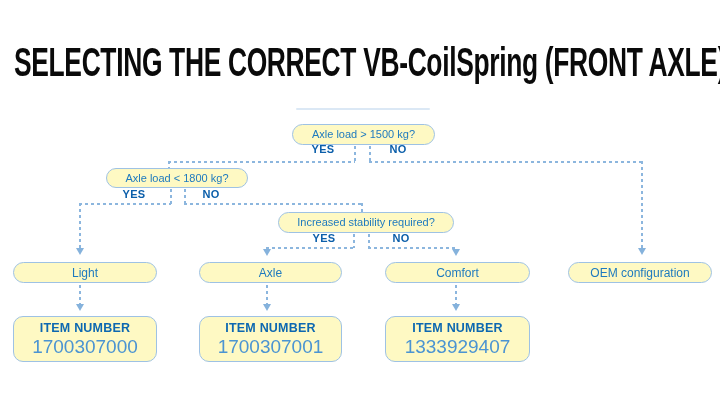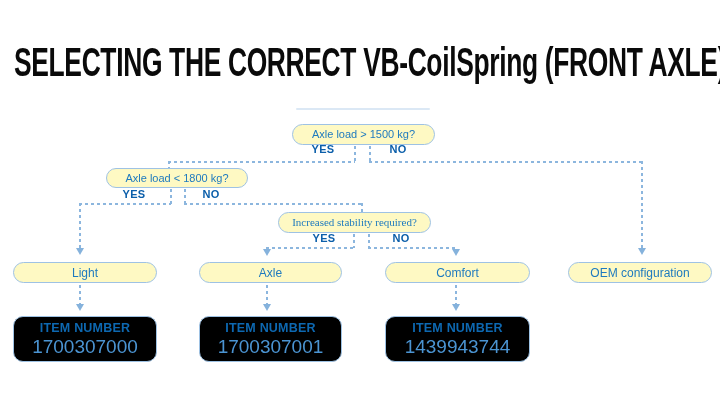--- a/index.html
+++ b/index.html
@@ -28,21 +28,21 @@
   .hline { position:absolute; height:2px;
     background-image:repeating-linear-gradient(to right,#8cb6de 0 3px,transparent 3px 6px); }
   .vline { position:absolute; width:2px;
     background-image:repeating-linear-gradient(to bottom,#8cb6de 0 3px,transparent 3px 6px); }
   .arrow {
     position:absolute; width:0; height:0;
     border-left:4px solid transparent; border-right:4px solid transparent;
     border-top:7px solid #85b2dc;
   }
   .itembox {
-    position:absolute; box-sizing:border-box; background:#000000;
+    position:absolute; box-sizing:border-box; background:#fef9c3;
     border:1.5px solid #9ec2e4; border-radius:10px;
     display:flex; flex-direction:column; align-items:center; justify-content:center; gap:3px;
   }
   .item-label { font-size:12.5px; font-weight:bold; color:#0d68b1; letter-spacing:0.2px; line-height:1; }
   .item-value { font-size:19px; color:#4b94d2; line-height:1; }
 </style>
 </head>
 <body>
 
 <div class="stage">
@@ -72,21 +72,21 @@
   <div class="branch" style="left:189px; top:189px;">NO</div>
 
   <div class="vline" style="left:170px; top:189px; height:15px;"></div>
   <div class="vline" style="left:184px; top:189px; height:15px;"></div>
   <div class="hline" style="left:79px;  top:203px; width:92px;"></div>
   <div class="hline" style="left:184px; top:203px; width:178px;"></div>
   <div class="vline" style="left:79px;  top:203px; height:45px;"></div>
   <div class="arrow" style="left:76px;  top:248px;"></div>
   <div class="vline" style="left:361px; top:203px; height:10px;"></div>
 
-  <div class="pill" style="left:278px; top:212px; width:153px; height:21px;font-family:Liberation Serif, serif;">
+  <div class="pill" style="left:278px; top:212px; width:176px; height:21px;">
     <span>Increased stability required?</span>
   </div>
   <div class="branch" style="left:302px; top:233px;">YES</div>
   <div class="branch" style="left:379px; top:233px;">NO</div>
 
   <div class="vline" style="left:353px; top:234px; height:14px;"></div>
   <div class="vline" style="left:368px; top:234px; height:14px;"></div>
   <div class="hline" style="left:266px; top:247px; width:88px;"></div>
   <div class="hline" style="left:368px; top:247px; width:89px;"></div>
   <div class="arrow" style="left:263px; top:249px;"></div>
@@ -115,16 +115,16 @@
   <div class="itembox" style="left:13px; top:316px; width:144px; height:46px;">
     <span class="item-label">ITEM NUMBER</span>
     <span class="item-value">1700307000</span>
   </div>
   <div class="itembox" style="left:199px; top:316px; width:143px; height:46px;">
     <span class="item-label">ITEM NUMBER</span>
     <span class="item-value">1700307001</span>
   </div>
   <div class="itembox" style="left:385px; top:316px; width:145px; height:46px;">
     <span class="item-label">ITEM NUMBER</span>
-    <span class="item-value">1439943744</span>
+    <span class="item-value">1333929407</span>
   </div>
 
 </div>
 
 </body></html>

